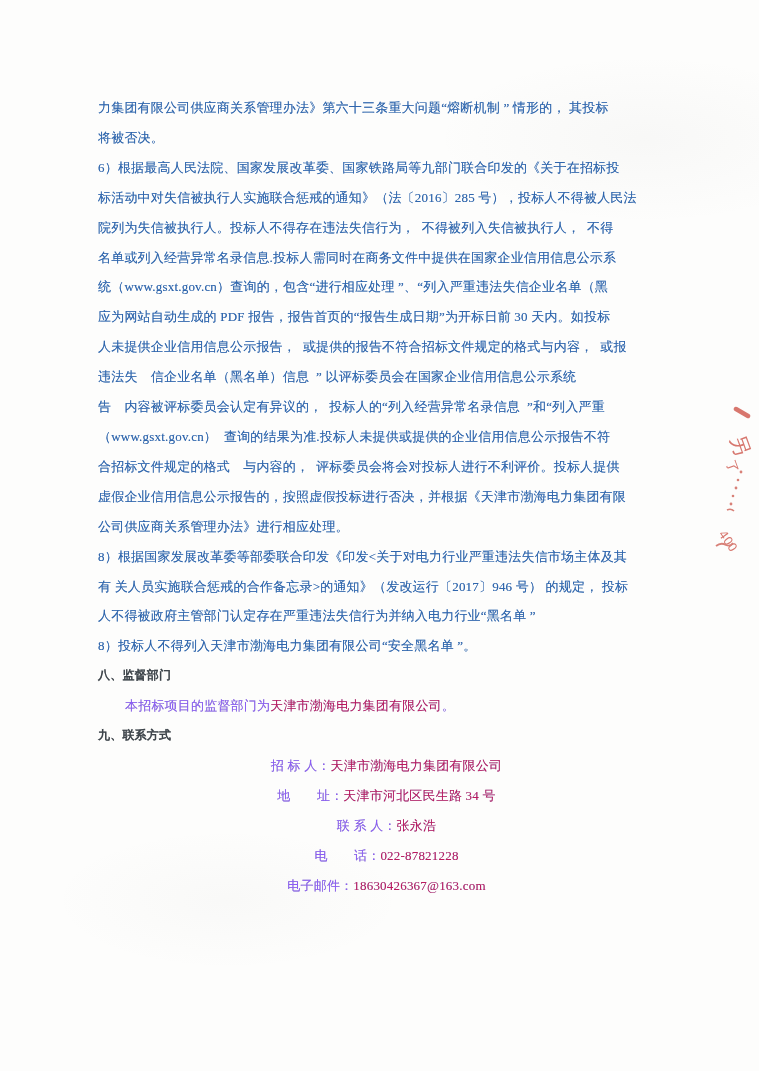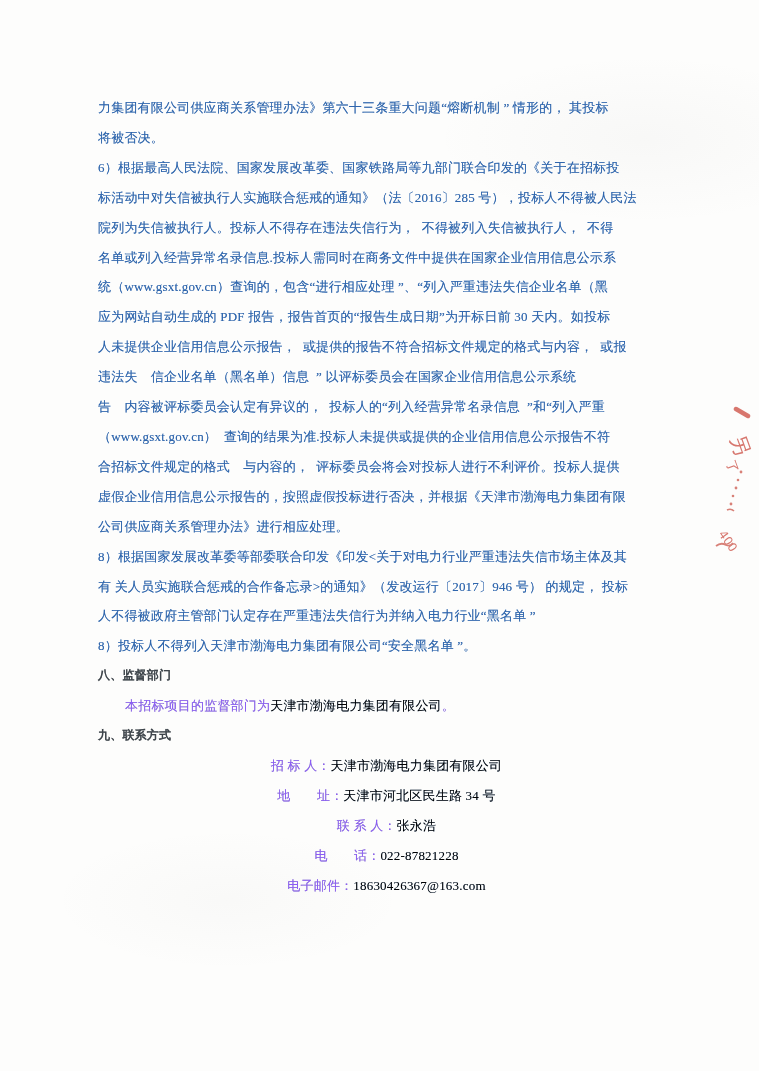--- a/index.html
+++ b/index.html
@@ -49,21 +49,21 @@
   }
   .sup-body {
     padding-left: 27px;
     white-space: pre;
   }
   .muted {
     color: #8b5cf6;
     text-shadow: 0 0 0.5px rgba(78,92,106,0.45);
   }
   .blue-value {
-    color: #000000;
+    color: #be185d;
     text-shadow: 0 0 0.6px rgba(60,124,198,0.5);
   }
   .contact-row {
     padding-left: 25px;
     white-space: pre;
     text-align: center;
   }
   .stamp {
     position: absolute;
     left: 710px;

